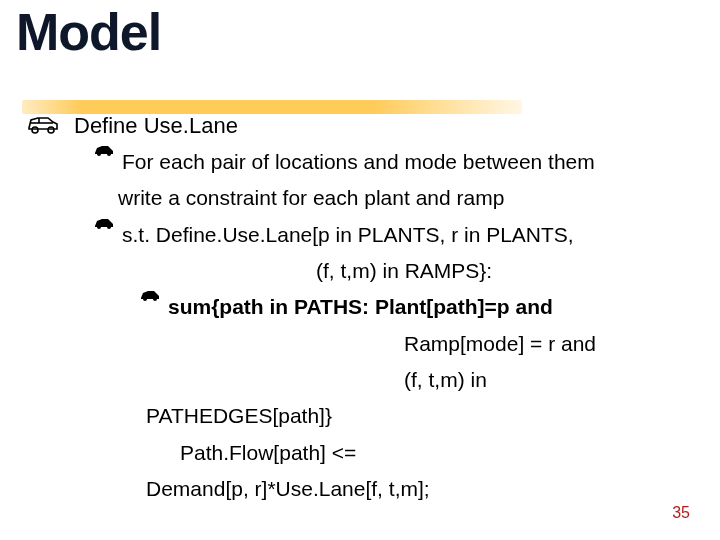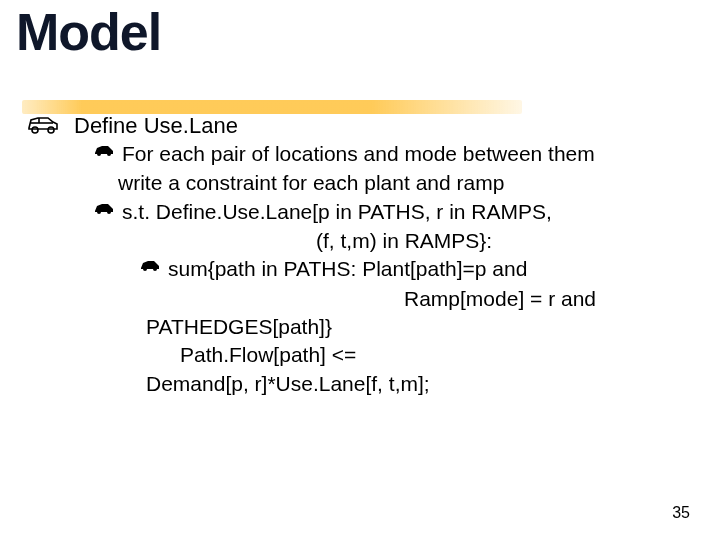--- a/index.html
+++ b/index.html
@@ -71,33 +71,34 @@
     display: flex;
     align-items: flex-start;
     gap: 8px;
     margin-bottom: 1px;
   }
   .row .txt, .line {
     font-family: Verdana, Arial, sans-serif;
     font-size: 21px;
     color: #000;
     line-height: 1.35;
+    margin-top: 8px;
   }
   .indent1 { padding-left: 24px; }
-  .indent-sum { padding-left: 46px; }
+  .indent-sum { padding-left: 46px; font-weight: bold; }
   .indent-deep { padding-left: 310px; }
   .indent-code { padding-left: 52px; }
   .indent-code2 { padding-left: 86px; }
   .page-num {
     position: absolute;
     right: 30px;
     bottom: 18px;
     font-family: Verdana, Arial, sans-serif;
     font-size: 16px;
-    color: #000000;
+    color: #b91c1c;
   }
 </style>
 </head>
 <body>
 
 <div class="slide">
 
   <div class="underline"></div>
 
   <div class="title">Model</div>
@@ -136,37 +137,38 @@
     <div class="row">
       <span class="car-small">
         <svg width="20" height="14" viewBox="0 0 20 14">
           <g fill="#000">
             <path d="M1 9 L3 4 L8 2 L14 2 L17 5 L19 7 L19 10 L1 10 Z"></path>
             <circle cx="5" cy="10" r="2"></circle>
             <circle cx="15" cy="10" r="2"></circle>
           </g>
         </svg>
       </span>
-      <span class="txt">s.t. Define.Use.Lane[p in PATHS, r in RAMPS,</span>
+      <span class="txt">s.t. Define.Use.Lane[p in PLANTS, r in PLANTS,</span>
     </div>
     <div class="line" style="padding-left:222px">(f, t,m) in RAMPS}:</div>
 
     <div class="row indent-sum">
       <span class="car-small">
         <svg width="20" height="14" viewBox="0 0 20 14">
           <g fill="#000">
             <path d="M1 9 L3 4 L8 2 L14 2 L17 5 L19 7 L19 10 L1 10 Z"></path>
             <circle cx="5" cy="10" r="2"></circle>
             <circle cx="15" cy="10" r="2"></circle>
           </g>
         </svg>
       </span>
       <span class="txt">sum{path in PATHS: Plant[path]=p and</span>
     </div>
     <div class="line indent-deep">Ramp[mode] = r and</div>
+    <div class="line indent-deep">(f, t,m) in</div>
 
     <div class="line indent-code">PATHEDGES[path]}</div>
     <div class="line indent-code2">Path.Flow[path] &lt;=</div>
     <div class="line indent-code">Demand[p, r]*Use.Lane[f, t,m];</div>
 
   </div>
 
   <div class="page-num">35</div>
 
 </div>

